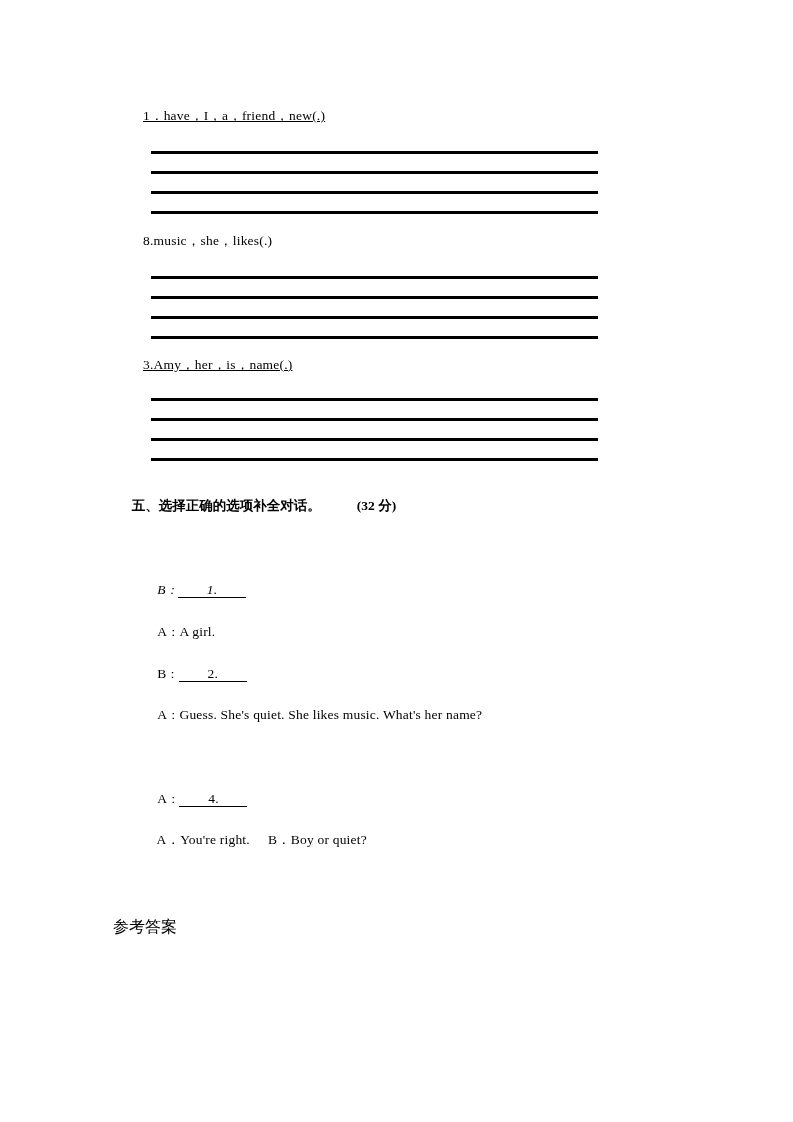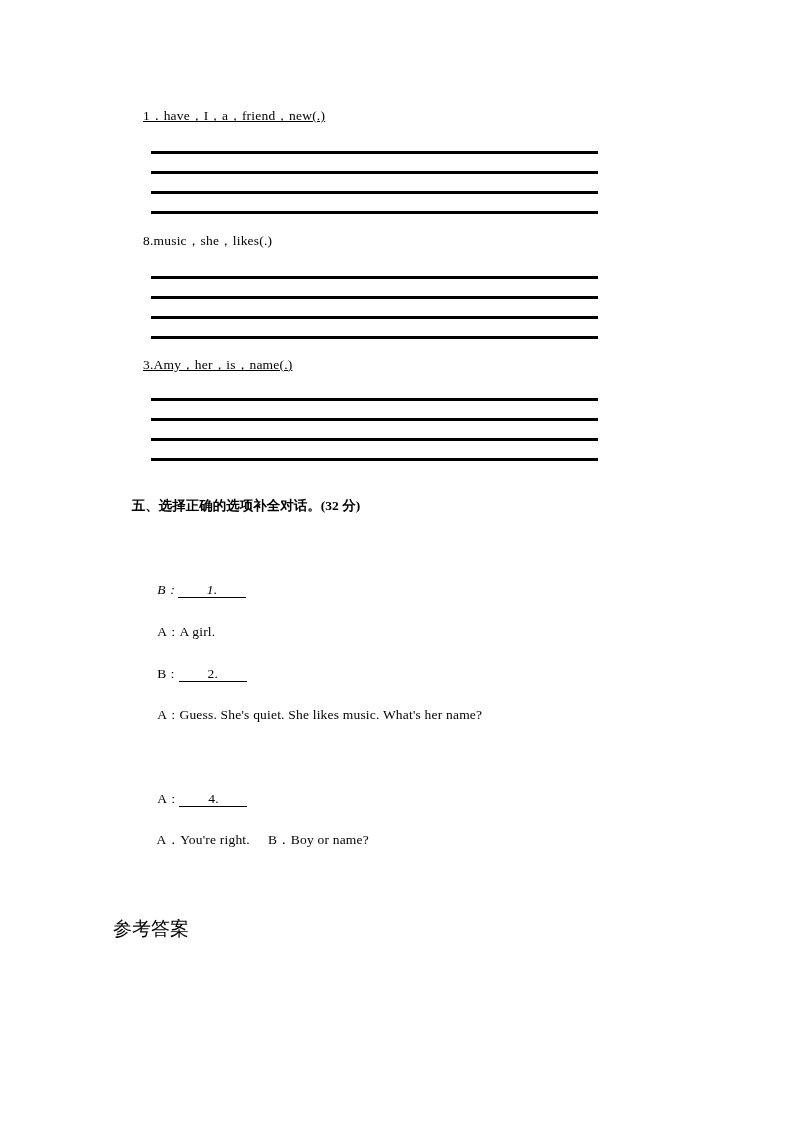--- a/index.html
+++ b/index.html
@@ -57,20 +57,21 @@
     font-weight: bold;
     font-family: "DejaVu Sans", "Liberation Sans", sans-serif;
   }
   .section-heading .cjk {
     font-family: Liberation Serif, serif;
     margin-top: 20px;
   }
   .section-heading .lat {
     font-family: "Liberation Serif", serif;
     font-weight: bold;
+    margin-left: 36px;
   }
 
   
   .dialogue-line {
     left: 143px;
     font-size: 13.5px;
     letter-spacing: 0.2px;
   }
   .speaker {
     font-family: "Liberation Serif", serif;
@@ -99,21 +100,21 @@
     letter-spacing: 0.2px;
   }
   .opt-gap {
     display: inline-block;
     width: 18px;
   }
 
   
   .footer-cjk {
     left: 113px;
-    font-size: 19px;
+    font-size: 16px;
     font-family: "DejaVu Sans", sans-serif;
   }
 </style>
 </head>
 <body>
 
 <div class="page">
 
   <div class="abs prompt" style="top:108px;text-decoration:underline;">1．have，I，a，friend，new(.)</div>
 
@@ -171,19 +172,19 @@
   <div class="abs dialogue-line" style="top:691px;">
     <span class="speaker">A</span><span class="colon-full">：</span><span>Guess. She's quiet. She likes music. What's her name?</span>
   </div>
 
 
   <div class="abs dialogue-line" style="top:775px;">
     <span class="speaker">A</span><span class="colon-full">：</span><span class="blank">4.</span>
   </div>
 
   <div class="abs option-row" style="top:816px;">
-    <span>A．You're right.</span><span class="opt-gap"></span><span>B．Boy or name?</span>
+    <span>A．You're right.</span><span class="opt-gap"></span><span>B．Boy or quiet?</span>
   </div>
 
 
   <div class="abs footer-cjk" style="top:917px;">参考答案</div>
 
 </div>
 
 </body></html>

